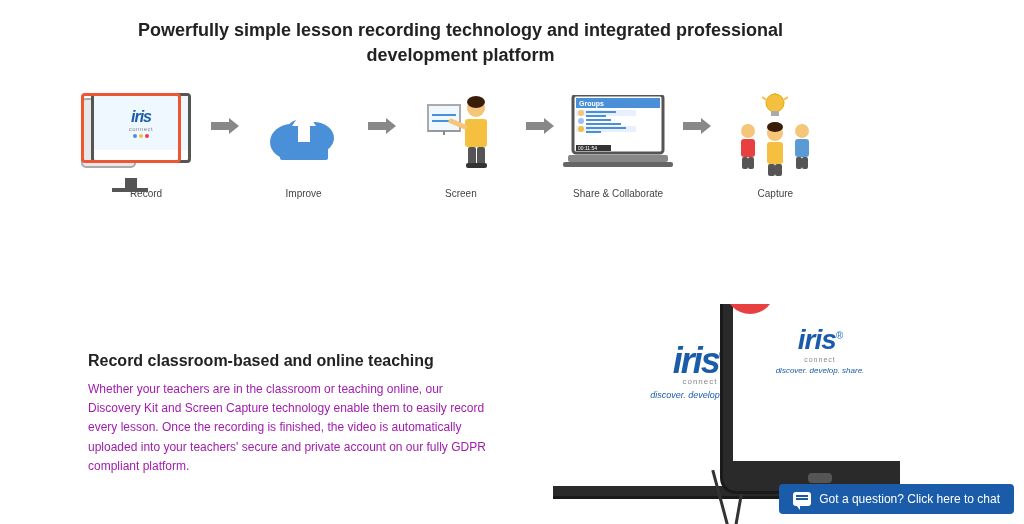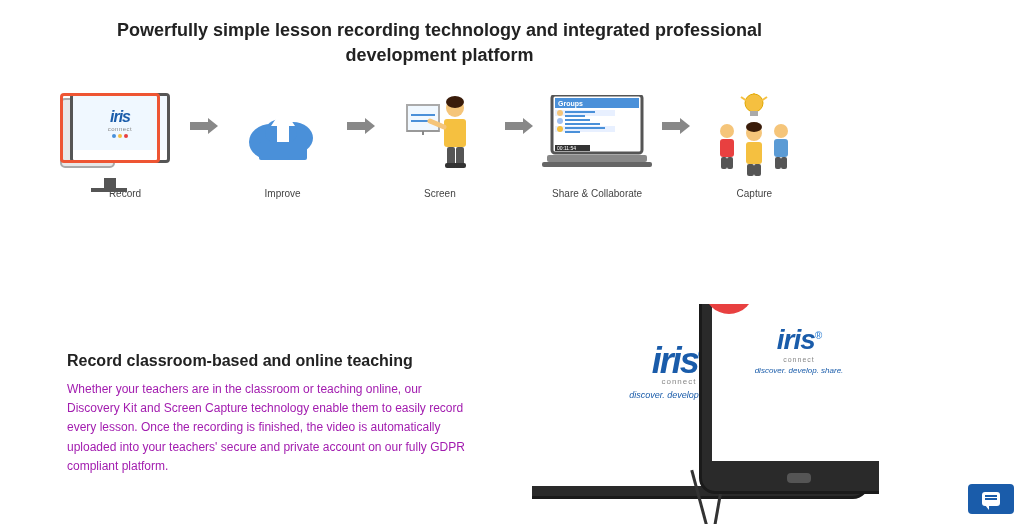--- a/index.html
+++ b/index.html
@@ -11,20 +11,21 @@
       height: 524px;
       overflow: hidden;
       position: relative;
     }
 
     .page-wrapper {
       width: 879px;
       height: 524px;
       overflow: hidden;
       position: relative;
+      margin-left: 21px;
     }
 
     
     .header {
       text-align: center;
       padding: 18px 80px 12px;
     }
     .header h1 {
       font-size: 18px;
       font-weight: 600;
@@ -575,15 +576,16 @@
         <div class="easel-left"></div>
         <div class="easel-right"></div>
       </div>
     </div>
   </div>
 
   <div class="chat-button">
     <span class="chat-icon-bubble">
       <span class="chat-icon-inner"></span>
     </span>
+    <span>Got a question? Click here to chat</span>
   </div>
 
 </div>
 
 </body></html>

